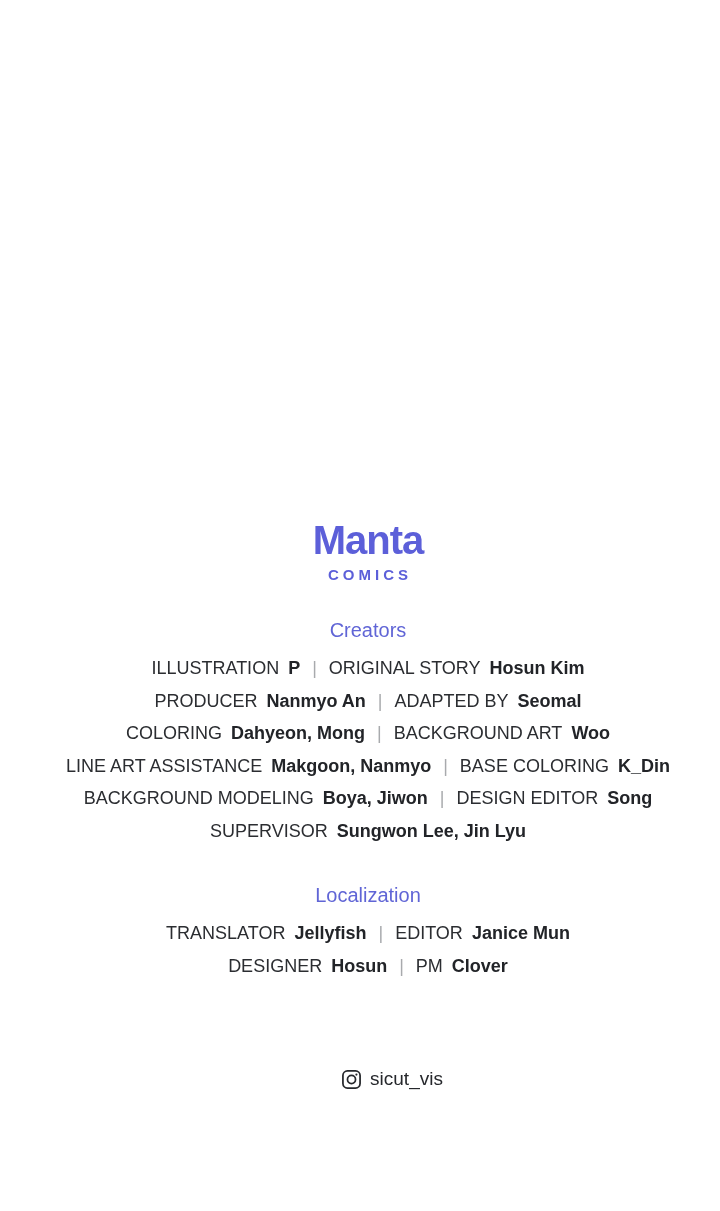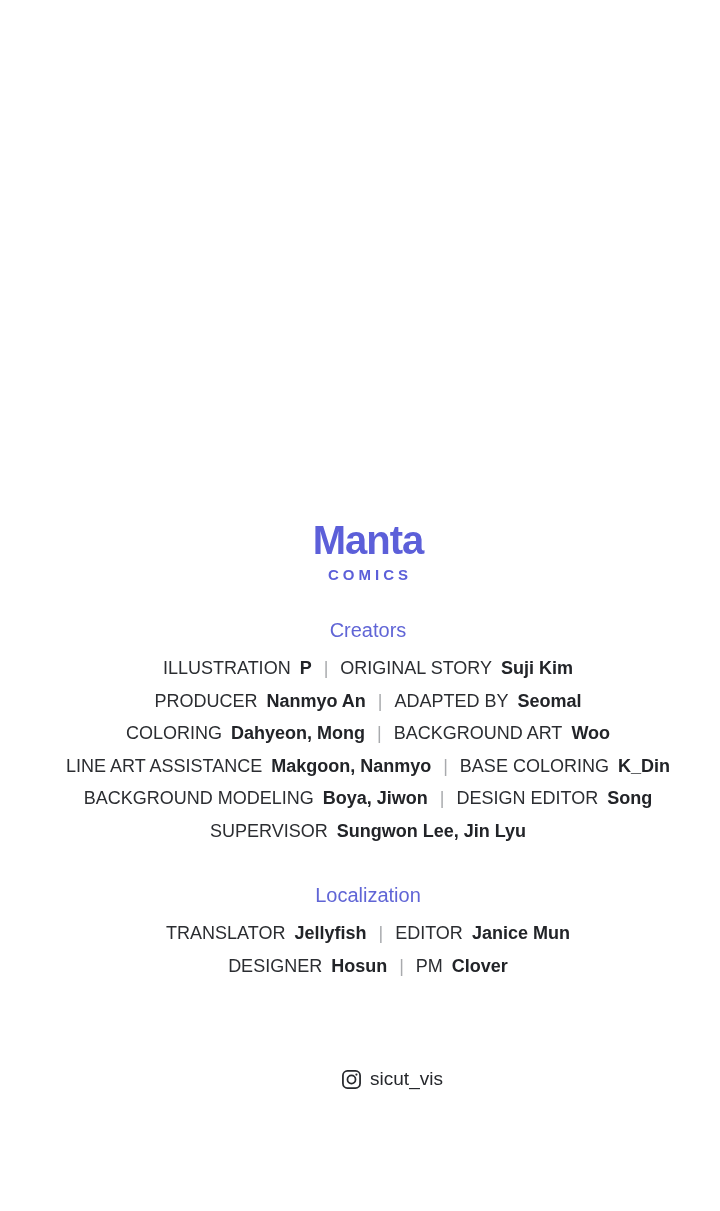--- a/index.html
+++ b/index.html
@@ -78,21 +78,21 @@
   <div class="content">
 
     <div>
       <div class="logo">Manta</div>
       <div class="logo-sub">COMICS</div>
     </div>
 
     <div id="sections">
         <div class="section">
           <div class="section-title">Creators</div>
-          <div class="credit-line"><span class="label">ILLUSTRATION</span><span class="name">P</span><span class="sep">|</span><span class="label">ORIGINAL STORY</span><span class="name">Suji Kim</span></div>
+          <div class="credit-line"><span class="label">ILLUSTRATION</span><span class="name">P</span><span class="sep">|</span><span class="label">ORIGINAL STORY</span><span class="name">Hosun Kim</span></div>
           <div class="credit-line"><span class="label">PRODUCER</span><span class="name">Nanmyo An</span><span class="sep">|</span><span class="label">ADAPTED BY</span><span class="name">Seomal</span></div>
           <div class="credit-line"><span class="label">COLORING</span><span class="name">Dahyeon, Mong</span><span class="sep">|</span><span class="label">BACKGROUND ART</span><span class="name">Woo</span></div>
           <div class="credit-line"><span class="label">LINE ART ASSISTANCE</span><span class="name">Makgoon, Nanmyo</span><span class="sep">|</span><span class="label">BASE COLORING</span><span class="name">K_Din</span></div>
           <div class="credit-line"><span class="label">BACKGROUND MODELING</span><span class="name">Boya, Jiwon</span><span class="sep">|</span><span class="label">DESIGN EDITOR</span><span class="name">Song</span></div>
           <div class="credit-line"><span class="label">SUPERVISOR</span><span class="name">Sungwon Lee, Jin Lyu</span></div>
         </div>
         <div class="section">
           <div class="section-title">Localization</div>
           <div class="credit-line"><span class="label">TRANSLATOR</span><span class="name">Jellyfish</span><span class="sep">|</span><span class="label">EDITOR</span><span class="name">Janice Mun</span></div>
           <div class="credit-line"><span class="label">DESIGNER</span><span class="name">Hosun</span><span class="sep">|</span><span class="label">PM</span><span class="name">Clover</span></div>

